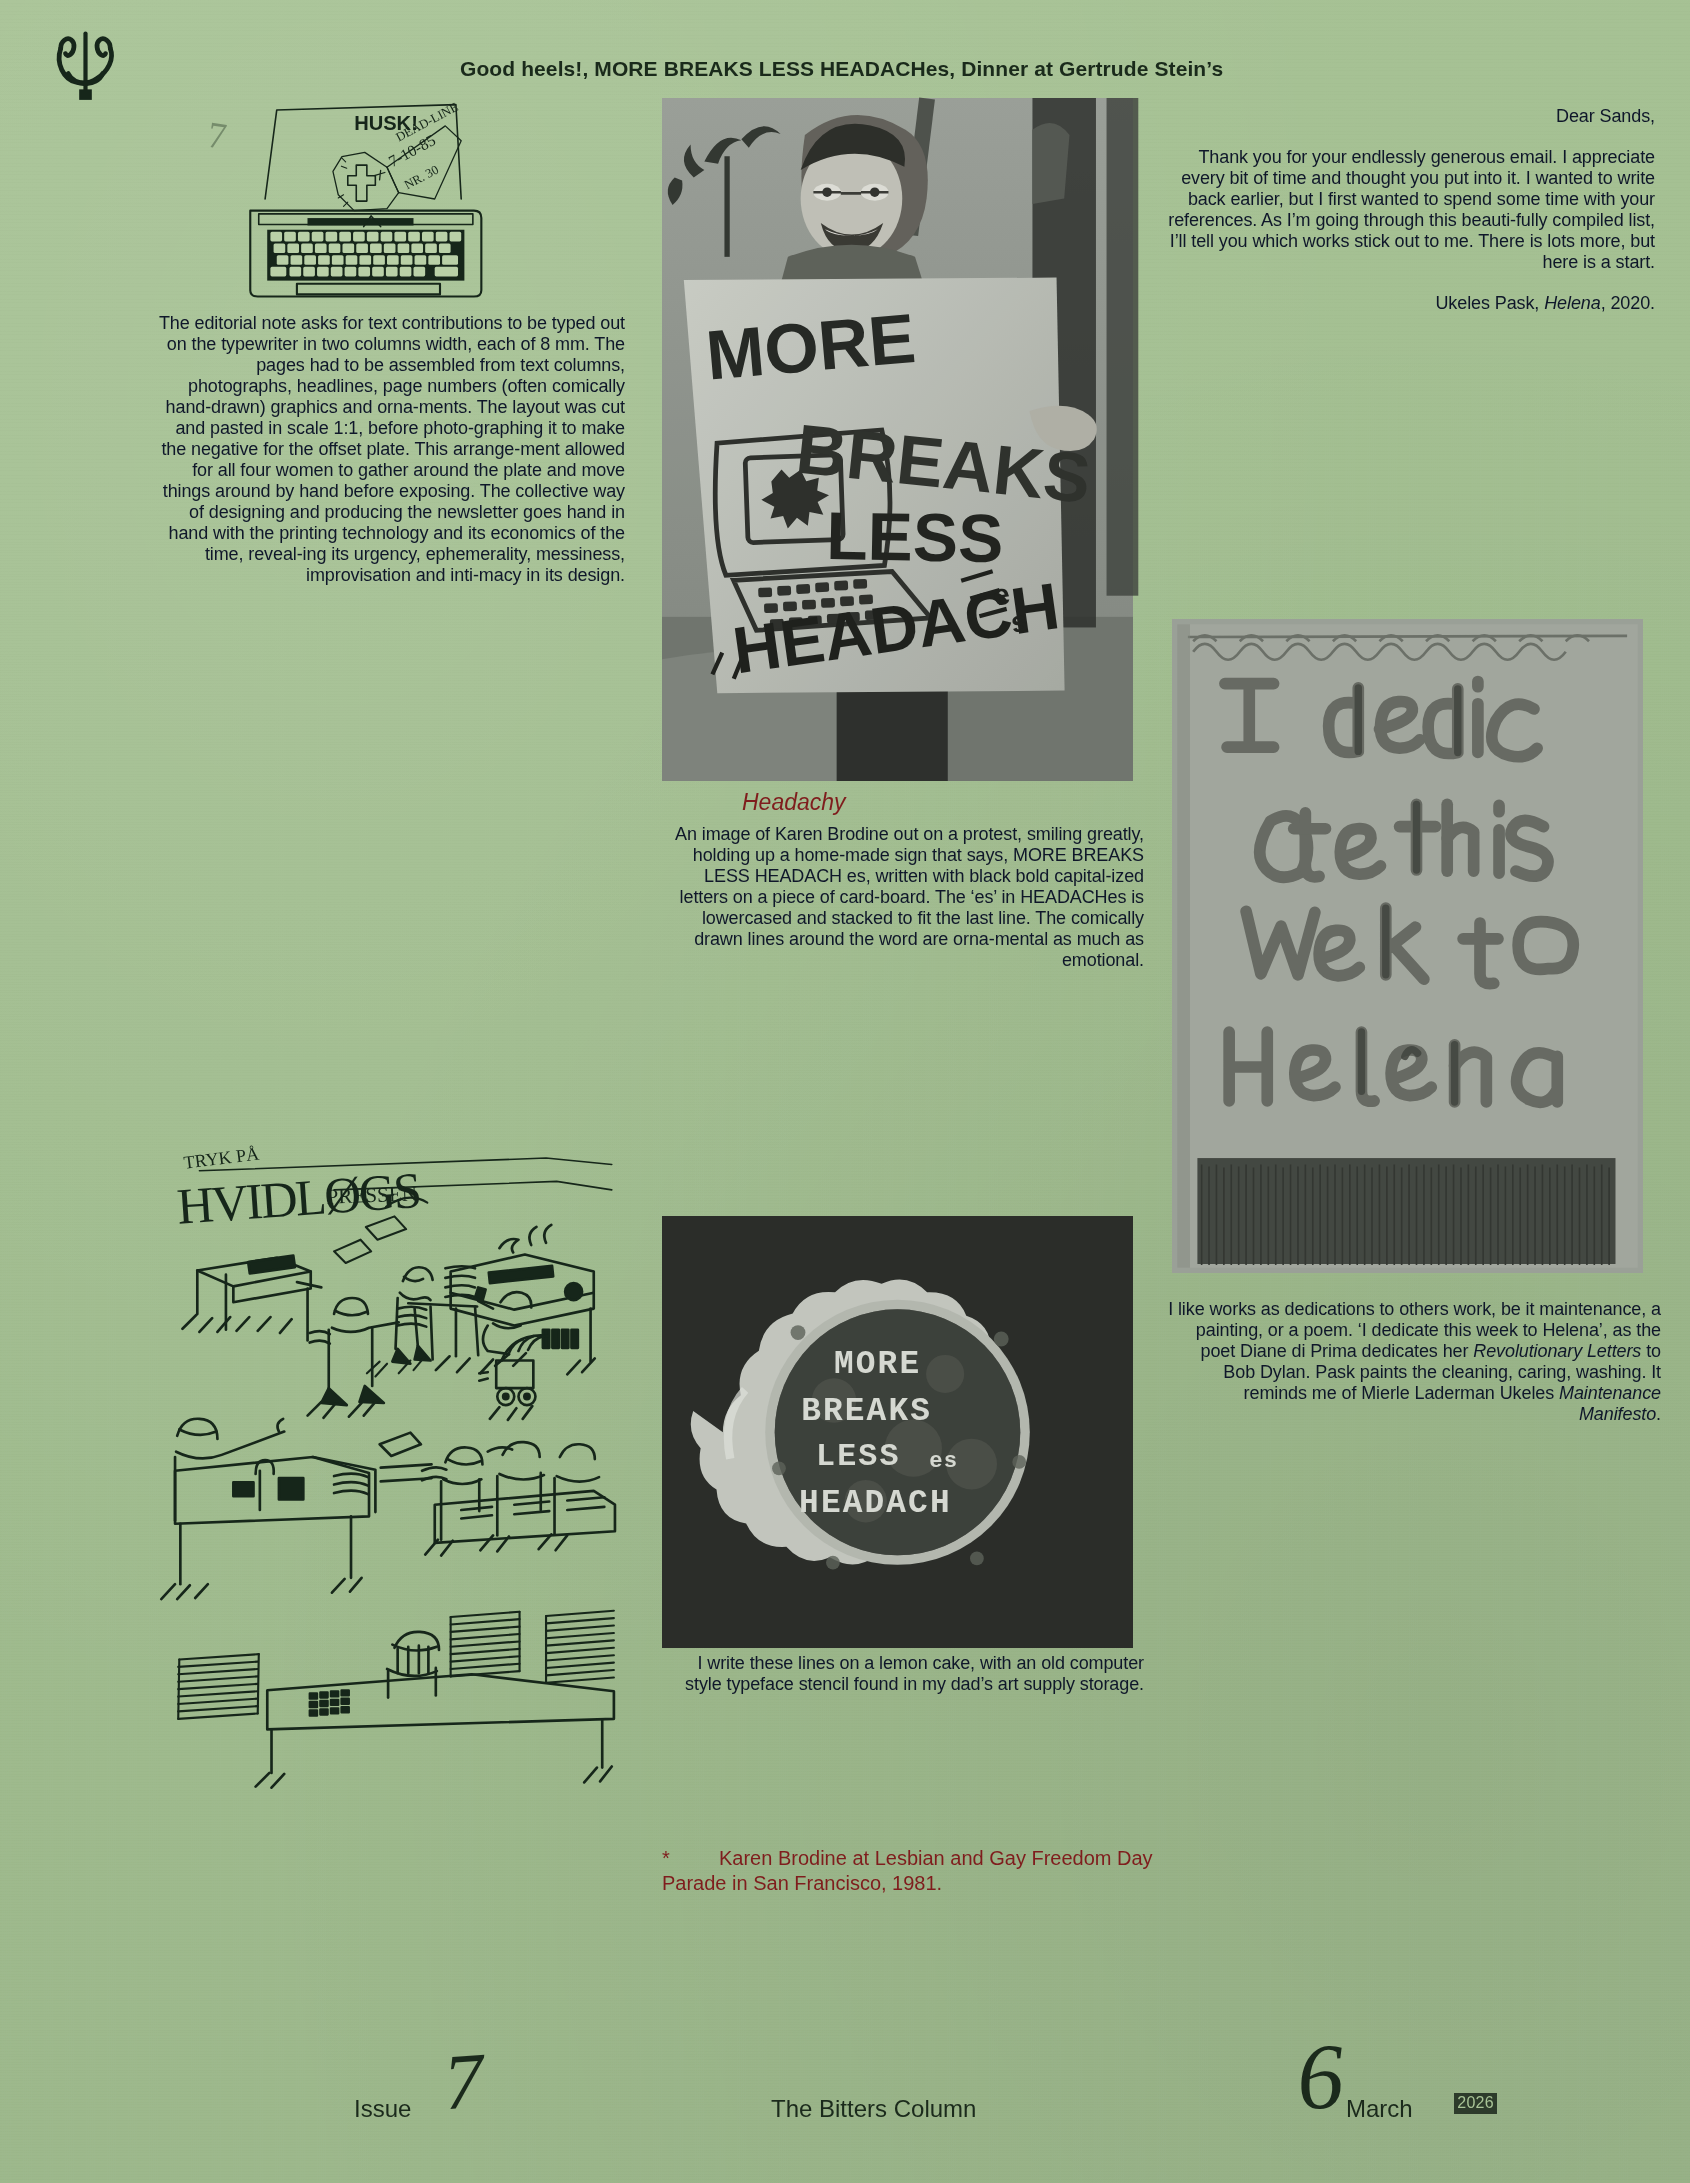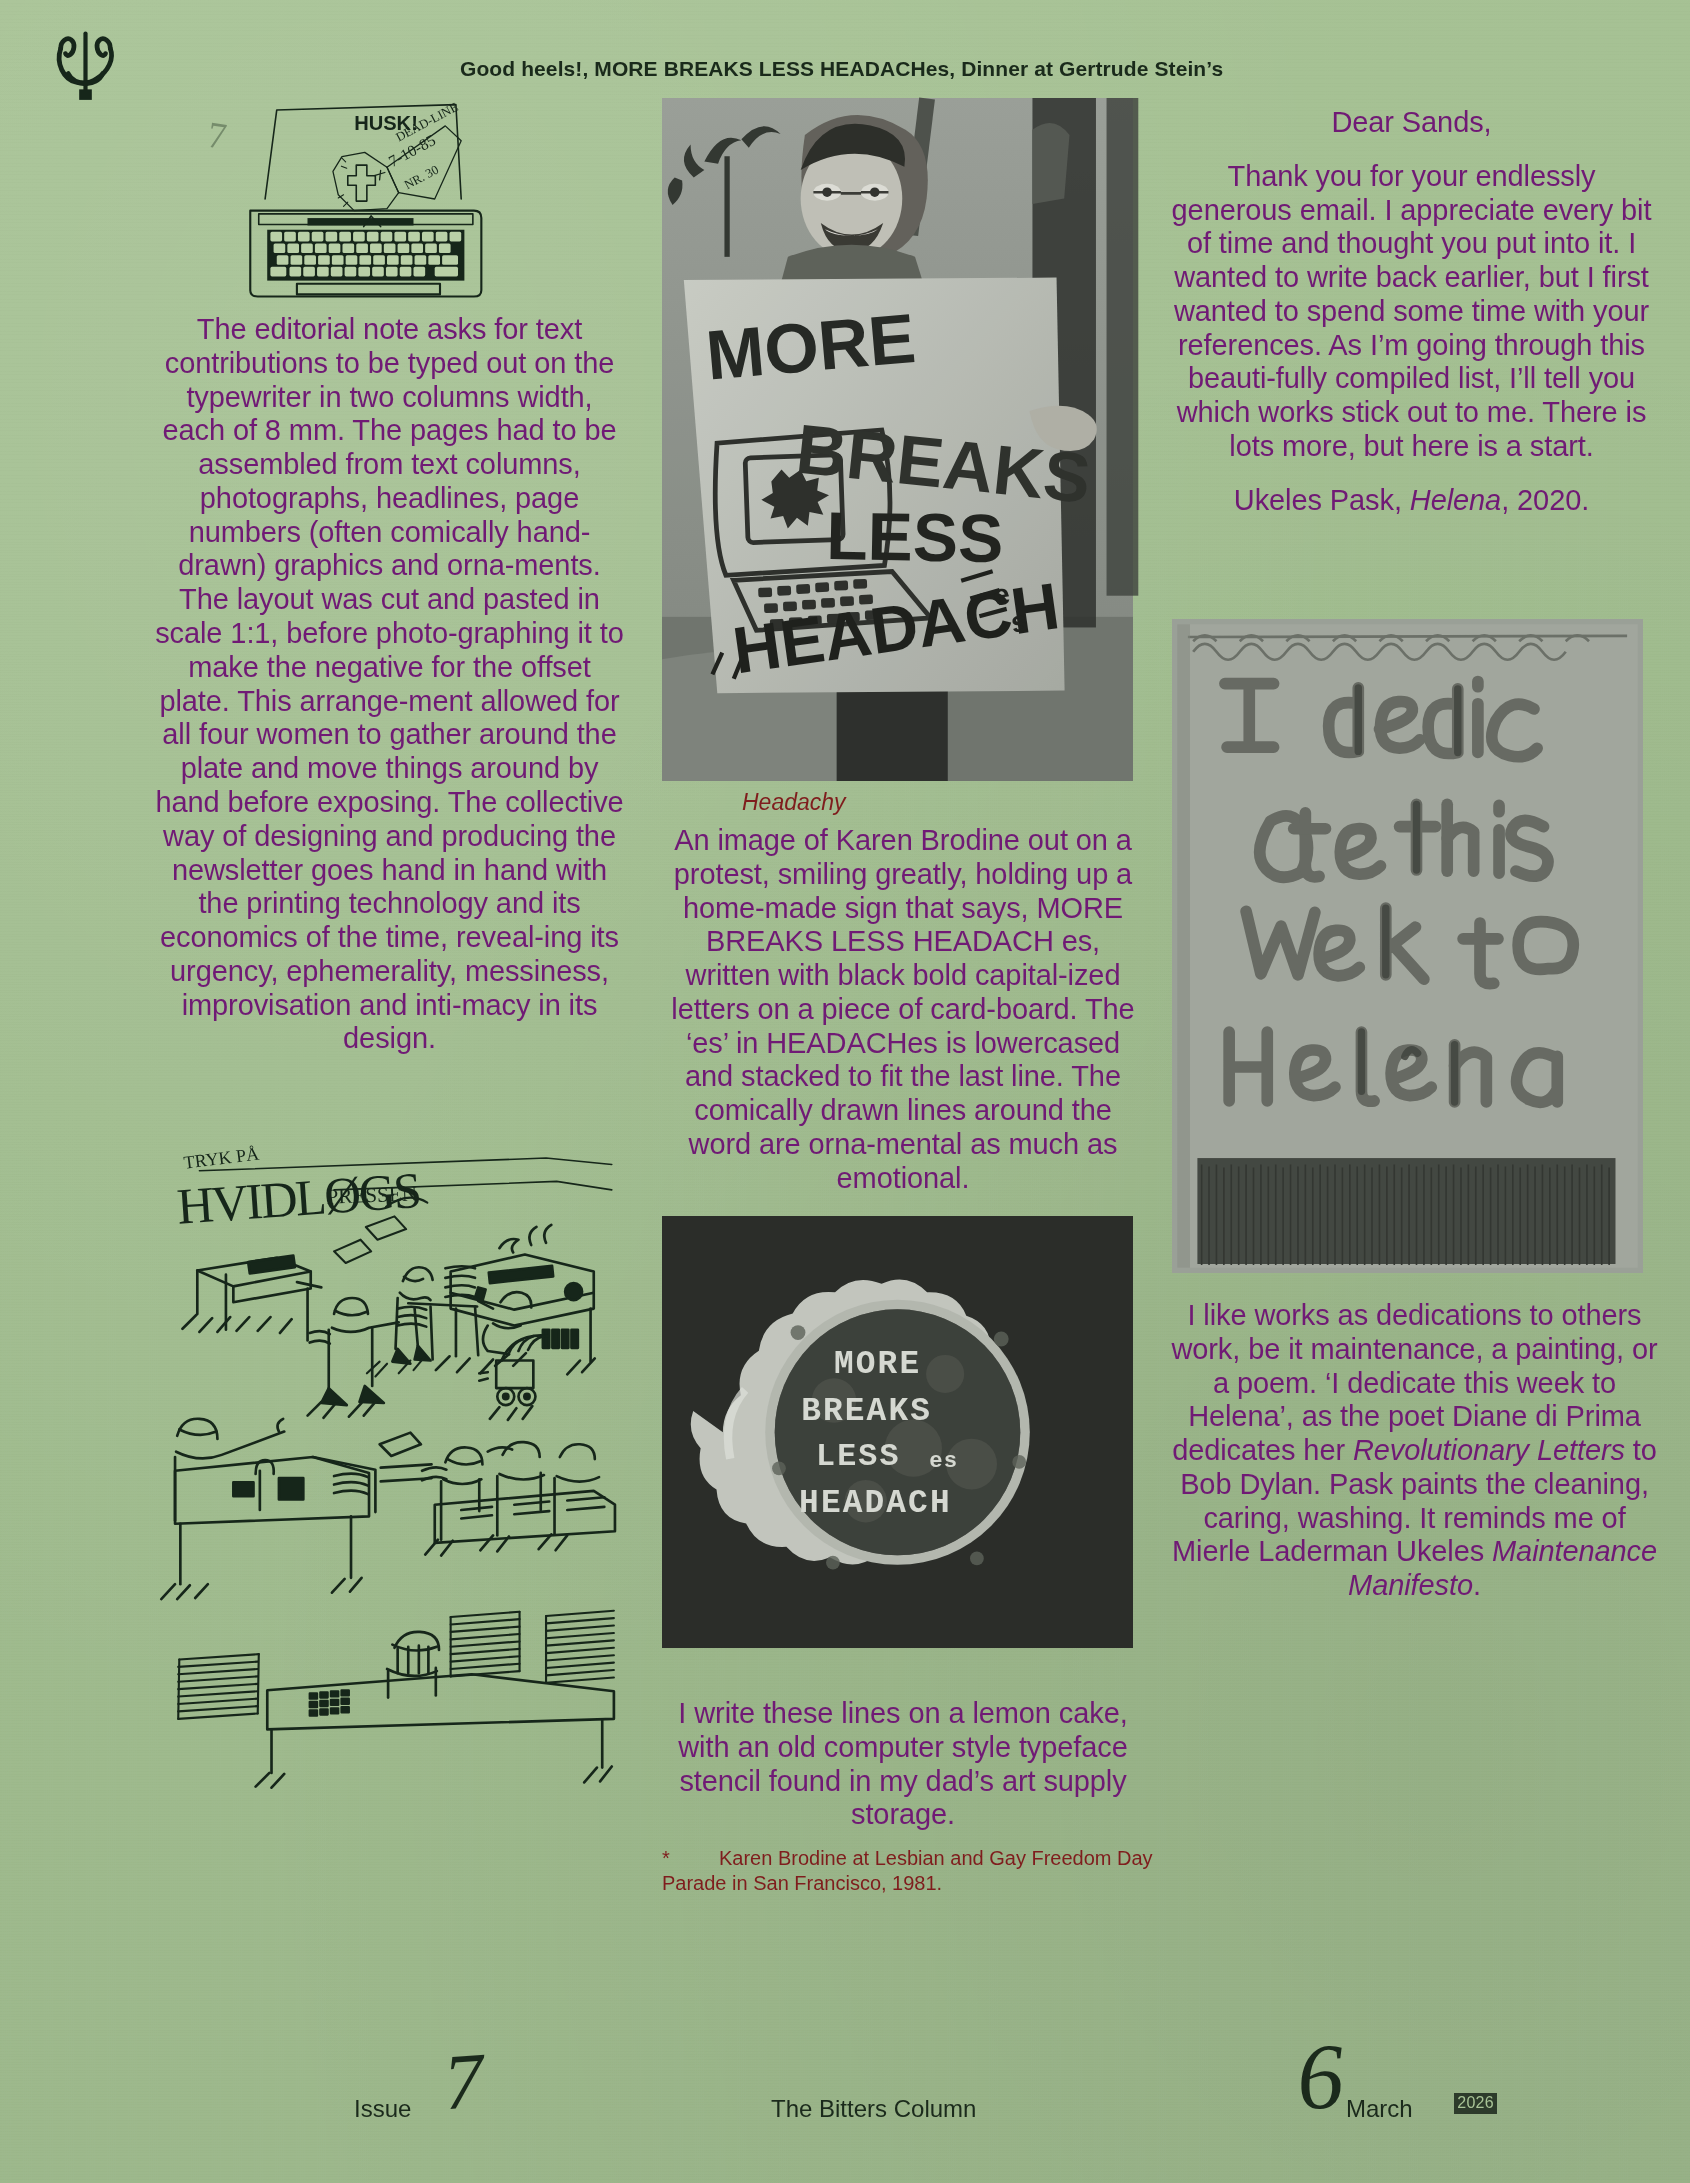--- a/index.html
+++ b/index.html
@@ -37,24 +37,24 @@
     margin-top:16px;
   }
 
   
   .col{position:absolute;}
   .col-left{left:154px;top:313px;width:471px;}
   .col-mid{left:662px;top:90px;width:477px;}
   .col-right{left:1168px;top:106px;width:487px;}
 
   p.body{
-    font-size:29px;line-height:1.165;margin:0 0 20px 0;
+    font-size:18px;line-height:1.165;margin:0 0 20px 0;
     letter-spacing:-0.1px;
-    color:#701a75;
-    text-align:center;
+    color:#0f172a;
+    text-align:right;
   }
   p.body:last-child{margin-bottom:0;}
   .it{font-style:italic;}
 
   
   .typewriter{position:absolute;left:212px;top:93px;width:297px;height:212px;}
   .marknum{position:absolute;left:208px;top:114px;font-size:37px;color:#4a5f46;opacity:.55;
            font-family:"Liberation Serif",serif;transform:rotate(8deg);}
 
   
@@ -551,21 +551,21 @@
         <circle cx="-122" cy="246" r="13"></circle>
           <circle cx="150" cy="238" r="13"></circle>
       </g>
 
       <path d="M-316 50 q-16 -80 28 -130" stroke="#e8efdd" stroke-width="16" fill="none" opacity=".7"></path>
     </g>
     <rect width="890" height="815" fill="#3a4a35" opacity=".08"></rect>
   </svg>
 </div>
 
-<div class="col col-mid" style="top:1653px;width:482px;margin-top:44px;">
+<div class="col col-mid" style="top:1653px;width:482px;">
   <p class="body">I write these lines on a lemon cake, with an old computer style typeface stencil found in my dad’s art supply storage.</p>
 </div>
 
 <div class="footnote">
   <span class="star">*</span><span>Karen Brodine at Lesbian and Gay Freedom Day Parade in San Francisco, 1981.</span>
 </div>
 
 <div class="col col-right">
   <p class="body">Dear Sands,</p>
   <p class="body">Thank you for your endlessly generous email. I appreciate every bit of time and thought you put into it. I wanted to write back earlier, but I first wanted to spend some time with your references. As I’m going through this beauti-fully compiled list, I’ll tell you which works stick out to me. There is lots more, but here is a start.</p>

